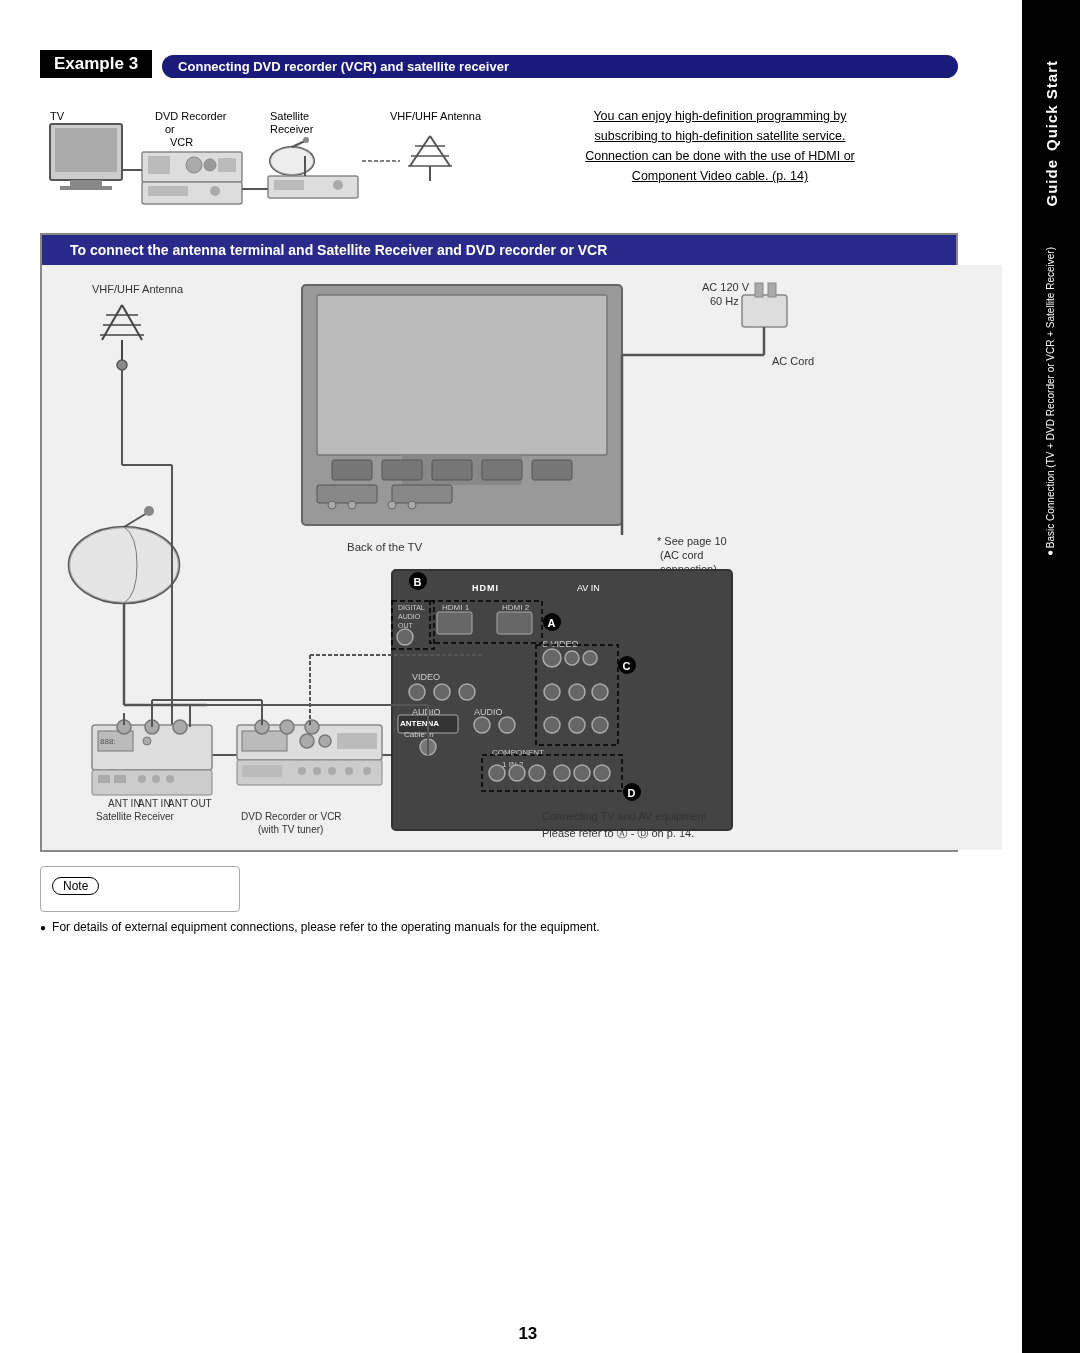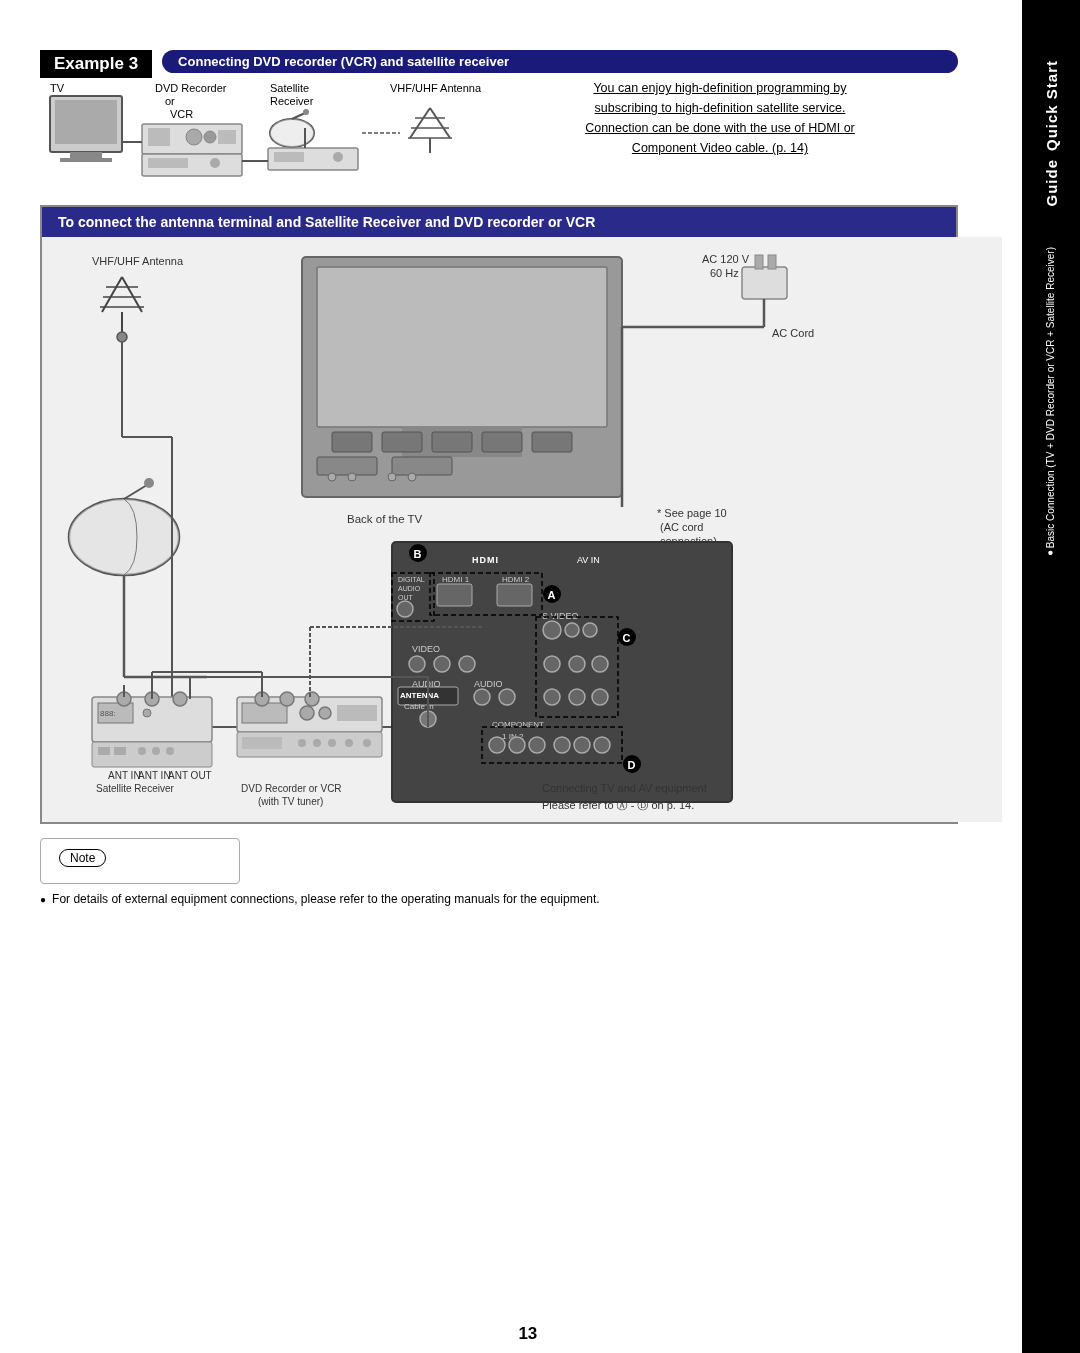--- a/index.html
+++ b/index.html
@@ -40,22 +40,22 @@
       display: flex;
       flex-direction: column;
       align-items: center;
       gap: 8px;
       margin-top: 40px;
     }
 
     
     .example-header {
       display: flex;
-      align-items: flex-start;
-      margin-bottom: 0;
+      align-items: flex-end;
+      margin-bottom: 28px;
       margin-top: 20px;
     }
 
     .example-label {
       background: #000;
       color: #fff;
       font-size: 17px;
       font-weight: bold;
       padding: 4px 14px;
       margin-right: 10px;
@@ -169,21 +169,21 @@
       </div>
 
       <div class="top-right-text">
         <span>You can enjoy high-definition programming by subscribing to high-definition satellite service. Connection can be done with the use of HDMI or Component Video cable. (p. 14)</span>
       </div>
     </div>
 
     
     <div style="border:2px solid #888;background:#f5f5f5;position:relative;margin-bottom:14px;">
 
-      <div style="background:#2a2a8a;color:#fff;font-size:14px;font-weight:bold;padding:7px 16px;">To connect the antenna terminal and Satellite Receiver and DVD recorder or VCR</div>
+      <div style="background:#2a2a8a;color:#fff;font-size:14px;font-weight:bold;padding:7px 28px;">To connect the antenna terminal and Satellite Receiver and DVD recorder or VCR</div>
 
       <svg width="960" height="585" viewBox="0 0 960 585" style="display:block;">
 
         <rect width="960" height="585" fill="#f0f0f0"></rect>
 
         <text x="50" y="28" font-size="11" fill="#333">VHF/UHF Antenna</text>
 
         <line x1="80" y1="40" x2="60" y2="75" stroke="#444" stroke-width="2"></line>
         <line x1="80" y1="40" x2="100" y2="75" stroke="#444" stroke-width="2"></line>
         <line x1="64" y1="50" x2="96" y2="50" stroke="#444" stroke-width="1.5"></line>
@@ -378,21 +378,21 @@
 
         <line x1="268" y1="460" x2="268" y2="390" stroke="#555" stroke-width="2" stroke-dasharray="4,2"></line>
         <line x1="268" y1="390" x2="440" y2="390" stroke="#555" stroke-width="2" stroke-dasharray="4,2"></line>
 
         <text x="432" y="450" font-size="9" fill="#ccc">AUDIO</text>
 
       </svg>
     </div>
 
     
-    <div style="border:1px solid #aaa;border-radius:4px;padding:10px 18px;display:inline-block;min-width:200px;">
+    <div style="border:1px solid #aaa;border-radius:4px;padding:10px 11px;display:inline-block;min-width:200px;">
       <span class="note-label" style="border:1px solid #000;border-radius:10px;padding:1px 10px;font-size:12px;display:inline-block;margin-bottom:6px;">Note</span>
     </div>
     <div style="margin-top:8px;font-size:12px;display:flex;align-items:flex-start;gap:6px;">
       <span style="font-size:10px;margin-top:2px;">●</span>
       <span>For details of external equipment connections, please refer to the operating manuals for the equipment.</span>
     </div>
 
   </div>
 
   <div style="position:absolute;bottom:9px;left:48%;font-size:17px;font-weight:bold;">13</div>

